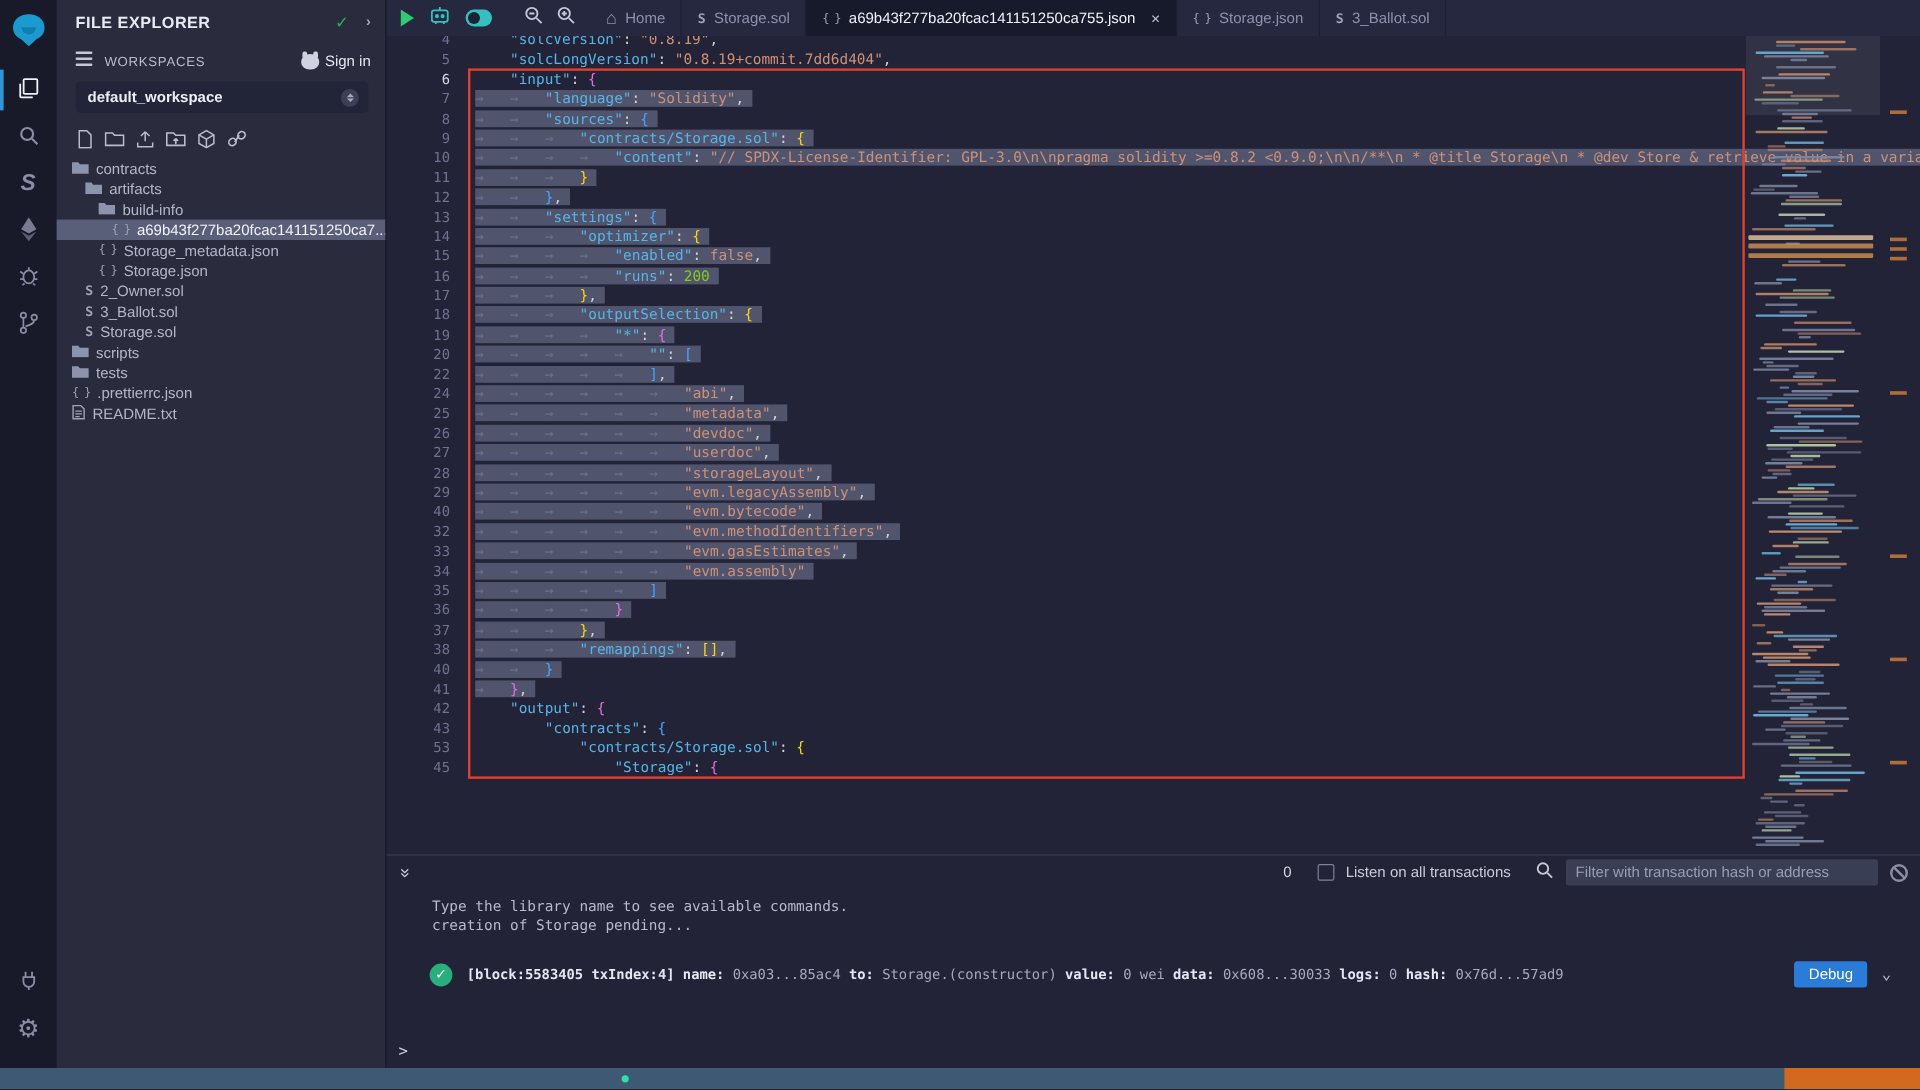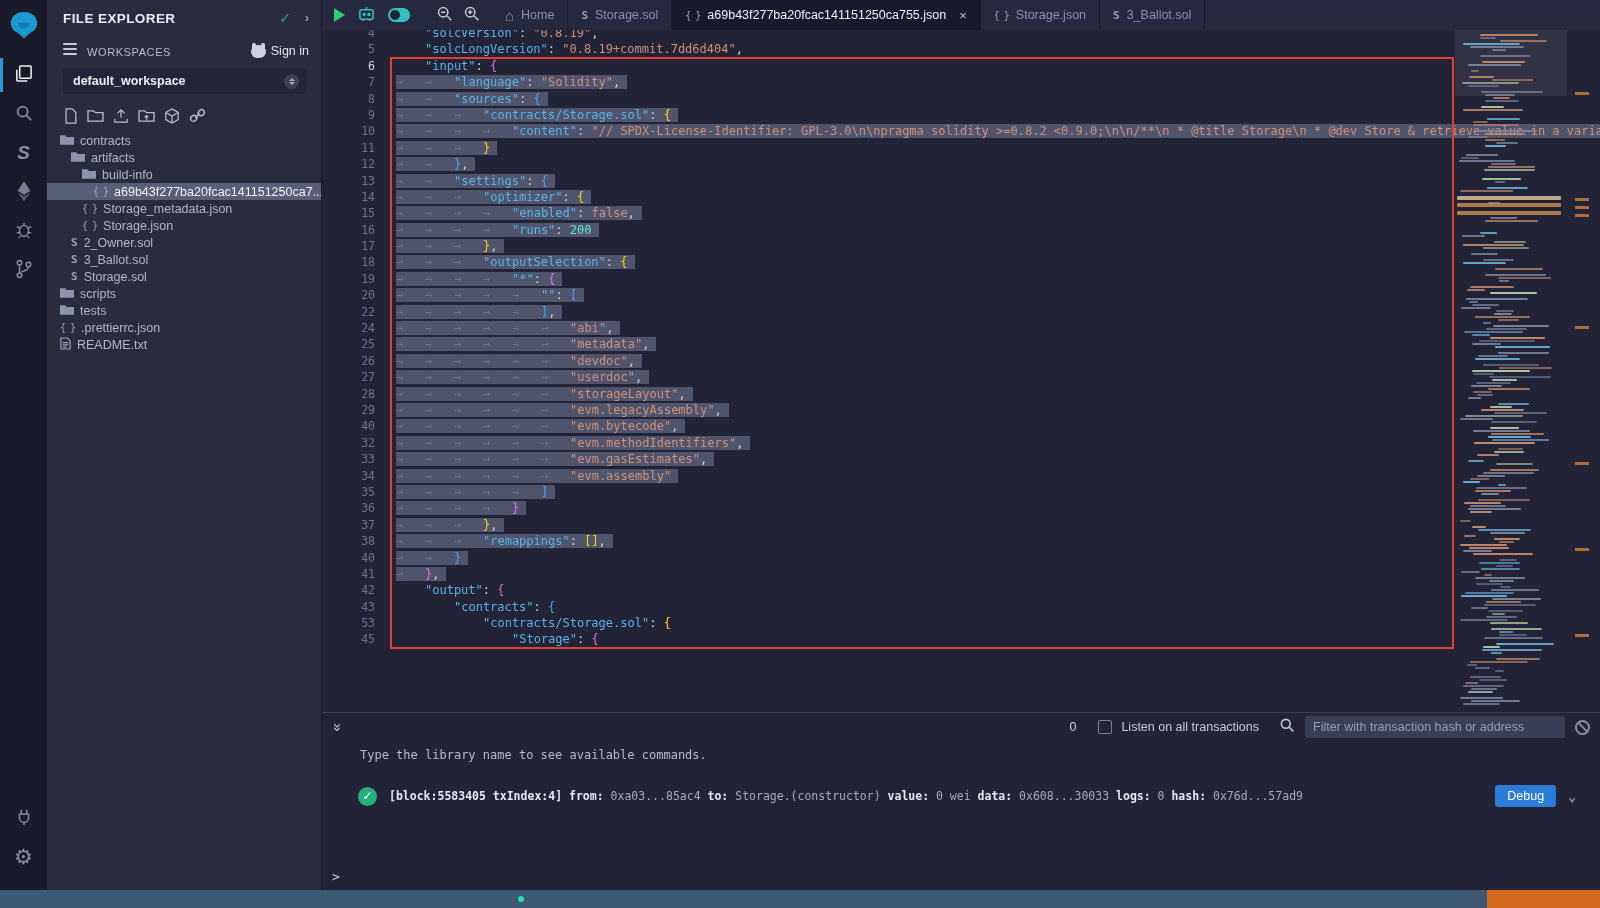--- a/index.html
+++ b/index.html
@@ -62,21 +62,21 @@
   .editor{position:absolute;top:30px;left:0;right:0;height:682px;background:#222336;overflow:hidden}
   .code{position:absolute;top:-5px;left:0;right:145px;font-family:"DejaVu Sans Mono",monospace;font-size:12px}
   .cl{height:16.4px;line-height:16.4px;display:flex;white-space:pre}
   .ln{width:53px;flex:none;text-align:right;color:#6e7391;font-size:11.5px}
   .ln.cur{color:#d7d9e4}
   .ct{padding-left:21px}
   .selbg{background:#50556d;padding-right:7px}
   .tabsp{display:inline-block;width:29px}
   .tabsp.arr{color:#6b7089}
   .tabsp.guide{box-shadow:inset 1px 0 0 #2e3048}
-  .tk-key{color:#58b4e6}.tk-str{color:#ce9178}.tk-num{color:#5eead4}.tk-kw{color:#ce9178}
+  .tk-key{color:#58b4e6}.tk-str{color:#ce9178}.tk-num{color:#84cc16}.tk-kw{color:#ce9178}
   .tk-pun{color:#d4d4d4}.tk-b1{color:#ffd602}.tk-b2{color:#e36fe3}.tk-b3{color:#42a5ff}
   .redbox{position:absolute;left:68px;top:27px;width:1064px;height:592px;border:2px solid #e2402f;pointer-events:none;z-index:3}
   .minimap{position:absolute;top:0;right:33px;width:112px;height:682px;overflow:hidden}
   .mm-slider{position:absolute;left:0;top:0;width:112px;height:66px;background:rgba(255,255,255,.07)}
   .mm-row{position:absolute;height:2px;border-radius:1px}
   .ruler{position:absolute;top:0;right:0;width:33px;height:682px}
   .ruler i{position:absolute;left:8px;width:14px;height:3px;background:#c77a3c;opacity:.85}
 
   
   .terminal{position:absolute;top:712px;left:0;right:0;height:178px;background:#222336;border-top:1px solid #3a3d52;font-family:"DejaVu Sans Mono",monospace}
@@ -589,24 +589,25 @@
         <span class="listen">Listen on all transactions</span>
         <span><svg width="16" height="16" viewBox="0 0 20 20" fill="none" stroke="#c6c8d8" stroke-width="2">
               <circle cx="8.5" cy="8.5" r="5.5"></circle>
               <path d="M13 13l5 5"></path>
             </svg></span>
         <input class="filter" placeholder="Filter with transaction hash or address" style="">
         <span class="ban"></span>
       </div>
       <div class="term-log" id="termlog">
           <div>Type the library name to see available commands.</div>
+          <div>creation of Storage pending...</div>
         </div>
       <div class="txrow">
         <span class="okc">✓</span>
-        <span class="txtext" id="txtext"><b>[block:5583405 txIndex:4]</b><b> from:</b><span> 0xa03...85ac4</span><b> to:</b><span> Storage.(constructor)</span><b> value:</b><span> 0 wei</span><b> data:</b><span> 0x608...30033</span><b> logs:</b><span> 0</span><b> hash:</b><span> 0x76d...57ad9</span></span>
+        <span class="txtext" id="txtext"><b>[block:5583405 txIndex:4]</b><b> name:</b><span> 0xa03...85ac4</span><b> to:</b><span> Storage.(constructor)</span><b> value:</b><span> 0 wei</span><b> data:</b><span> 0x608...30033</span><b> logs:</b><span> 0</span><b> hash:</b><span> 0x76d...57ad9</span></span>
         <span class="spacer"></span>
         <button class="debug-btn">Debug</button>
         <span class="tx-chev">⌄</span>
       </div>
       <span class="prompt">&gt;</span>
     </div>
   </main>
 
   <footer class="statusbar">
     <span class="sb-dot"></span>

